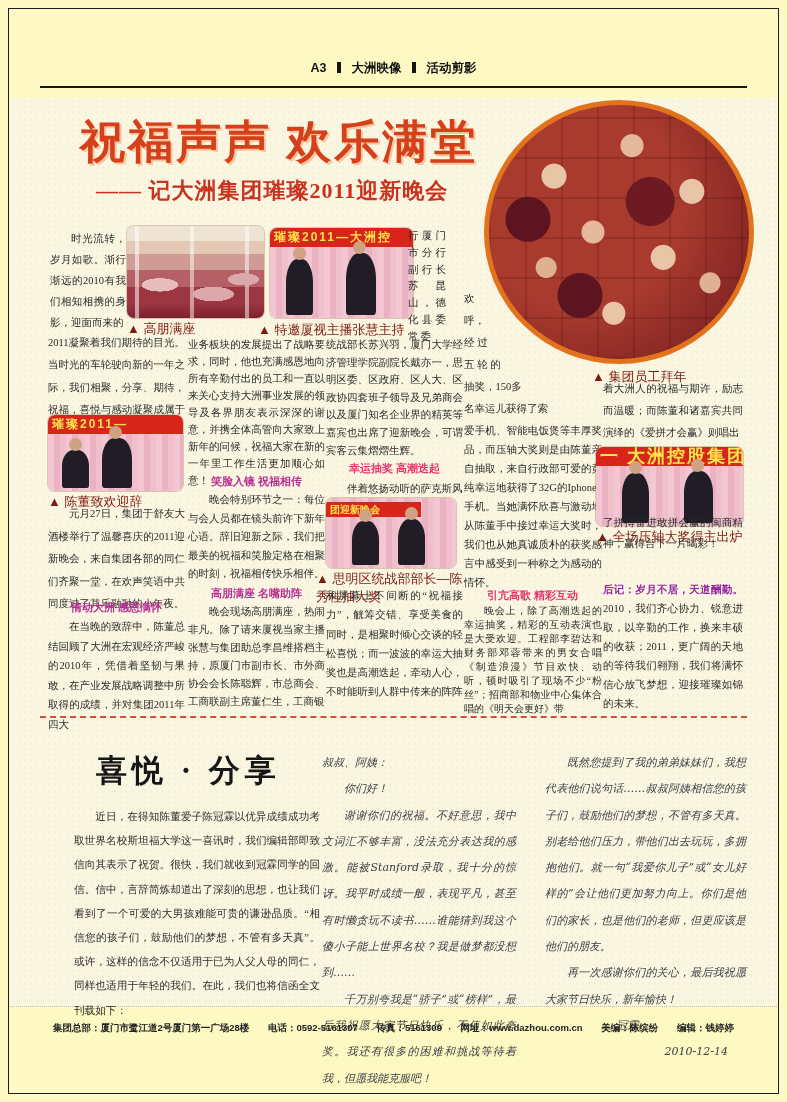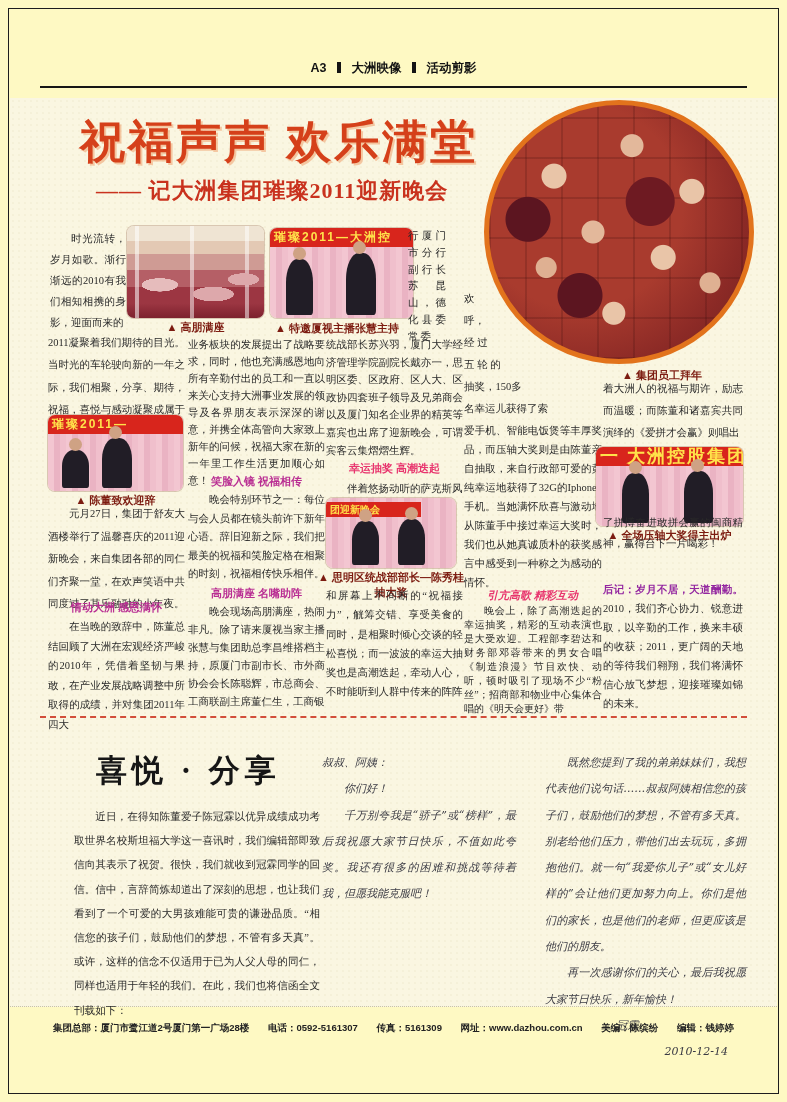--- a/index.html
+++ b/index.html
@@ -18,22 +18,22 @@
   .title{position:absolute;left:80px;top:112px;font-size:45px;font-weight:800;color:#d5401a;
          letter-spacing:3px;text-shadow:2px 2px 0 rgba(238,160,110,.55);}
   .subtitle{position:absolute;left:96px;top:176px;font-size:22px;font-weight:bold;color:#c9321e;letter-spacing:1px;}
   
   .t{position:absolute;font-size:10.5px;color:#2a2a2a;text-align:justify;line-height:22px;}
   .ind{text-indent:2em;}
   .sh{position:absolute;font-family:"Liberation Sans",sans-serif;font-weight:bold;font-size:11px;
       text-align:center;width:137px;}
   .shm{color:#b92e93;}
   .shp{color:#e8356e;}
-  .cap{position:absolute;font-family:"Liberation Sans",sans-serif;font-size:11px;color:#7c1b10;
-       text-align:center;font-weight:bold;}
+  .cap{position:absolute;font-family:"Liberation Sans",sans-serif;font-size:13px;color:#7c1b10;
+       font-weight:normal;}
   
   .photo{position:absolute;border-radius:7px;overflow:hidden;box-shadow:0 0 0 1px rgba(120,60,40,.25);}
   .banner{position:absolute;left:0;top:0;width:100%;height:19px;background:#d8251c;color:#ffe24a;
           font-weight:bold;font-size:12px;line-height:19px;white-space:nowrap;overflow:hidden;
           letter-spacing:2px;padding-left:4px;box-sizing:border-box;font-family:"Liberation Sans",sans-serif;}
   .banner-sm{position:absolute;left:0;top:4px;width:70%;height:15px;background:#d8251c;color:#ffe24a;
           font-weight:bold;font-size:10px;line-height:15px;white-space:nowrap;overflow:hidden;
           padding-left:4px;font-family:"Liberation Sans",sans-serif;}
   .curtain{background:repeating-linear-gradient(90deg,#f3c6d1 0 6px,#eab3c3 6px 12px,#f0bfcc 12px 18px);}
   .person{position:absolute;bottom:3px;width:27px;height:46px;background:#211d26;border-radius:42% 42% 8% 8%;}
@@ -142,21 +142,21 @@
 
   <div class="t" style="left:464px;top:288px;width:138px;line-height:22px;">
     <div class="stair">欢</div>
     <div class="stair">呼，</div>
     <div class="stair">经 过</div>
     <div class="stair">五 轮 的</div>
     <div class="stair">抽奖，150多</div>
     <div class="stair">名幸运儿获得了索</div>
   </div>
   <div class="t" style="left:464px;top:421px;width:138px;line-height:19px;">爱手机、智能电饭煲等丰厚奖品，而压轴大奖则是由陈董亲自抽取，来自行政部可爱的黄纯幸运地获得了32G的Iphone4手机。当她满怀欣喜与激动地从陈董手中接过幸运大奖时，我们也从她真诚质朴的获奖感言中感受到一种称之为感动的情怀。</div>
-  <div class="sh shp" style="left:464px;top:588px;font-style:italic;">引亢高歌 精彩互动</div>
+  <div class="sh shp" style="left:464px;top:588px;">引亢高歌 精彩互动</div>
   <div class="t ind" style="left:464px;top:604px;width:138px;line-height:14px;font-size:10px;">晚会上，除了高潮迭起的幸运抽奖，精彩的互动表演也是大受欢迎。工程部李碧达和财务部邓蓉带来的男女合唱《制造浪漫》节目欢快、动听，顿时吸引了现场不少“粉丝”；招商部和物业中心集体合唱的《明天会更好》带</div>
 
   <div class="t" style="left:603px;top:378px;width:140px;line-height:22px;">着大洲人的祝福与期许，励志而温暖；而陈董和诸嘉宾共同演绎的《爱拼才会赢》则唱出</div>
   <div class="photo curtain" style="left:596px;top:447px;width:147px;height:79px;">
     <div class="banner" style="font-size:18px;">一 大洲控股集团迎</div>
     <div class="person" style="left:26px;height:50px;"></div>
     <div class="person" style="left:88px;height:52px;width:29px;"></div>
   </div>
   <div class="cap" style="left:596px;top:528px;width:147px;">▲ 全场压轴大奖得主出炉</div>
   <div class="t" style="left:603px;top:512px;width:140px;line-height:21px;">了拼搏奋进敢拼会赢的闽商精神，赢得台下一片喝彩！</div>
@@ -165,20 +165,21 @@
   </div>
 
   <div class="dash"></div>
 
   <div class="share-title">喜悦 · 分享</div>
   <div class="t ind" style="left:74px;top:805px;width:246px;line-height:24.2px;font-size:10.6px;">近日，在得知陈董爱子陈冠霖以优异成绩成功考取世界名校斯坦福大学这一喜讯时，我们编辑部即致信向其表示了祝贺。很快，我们就收到冠霖同学的回信。信中，言辞简炼却道出了深刻的思想，也让我们看到了一个可爱的大男孩难能可贵的谦逊品质。“相信您的孩子们，鼓励他们的梦想，不管有多天真”。或许，这样的信念不仅适用于已为人父人母的同仁，同样也适用于年轻的我们。在此，我们也将信函全文刊载如下：</div>
 
   <div class="hand" style="position:absolute;left:322px;top:750px;width:194px;font-size:11px;line-height:26.3px;text-align:justify;">
     <div>叔叔、阿姨：</div>
     <div class="ind">你们好！</div>
+    <div class="ind">谢谢你们的祝福。不好意思，我中文词汇不够丰富，没法充分表达我的感激。能被Stanford录取，我十分的惊讶。我平时成绩一般，表现平凡，甚至有时懒贪玩不读书……谁能猜到我这个傻小子能上世界名校？我是做梦都没想到……</div>
     <div class="ind">千万别夸我是“骄子”或“榜样”，最后我祝愿大家节日快乐，不值如此夸奖。我还有很多的困难和挑战等待着我，但愿我能克服吧！</div>
   </div>
   <div class="hand" style="position:absolute;left:545px;top:750px;width:201px;font-size:11px;line-height:26.3px;text-align:justify;">
     <div class="ind">既然您提到了我的弟弟妹妹们，我想代表他们说句话……叔叔阿姨相信您的孩子们，鼓励他们的梦想，不管有多天真。别老给他们压力，带他们出去玩玩，多拥抱他们。就一句“我爱你儿子”或“女儿好样的”会让他们更加努力向上。你们是他们的家长，也是他们的老师，但更应该是他们的朋友。</div>
     <div class="ind">再一次感谢你们的关心，最后我祝愿大家节日快乐，新年愉快！</div>
     <div style="text-align:center;padding-right:36px;">冠霖</div>
     <div style="text-align:right;padding-right:18px;">2010-12-14</div>
   </div>
 
   <div class="ft">

